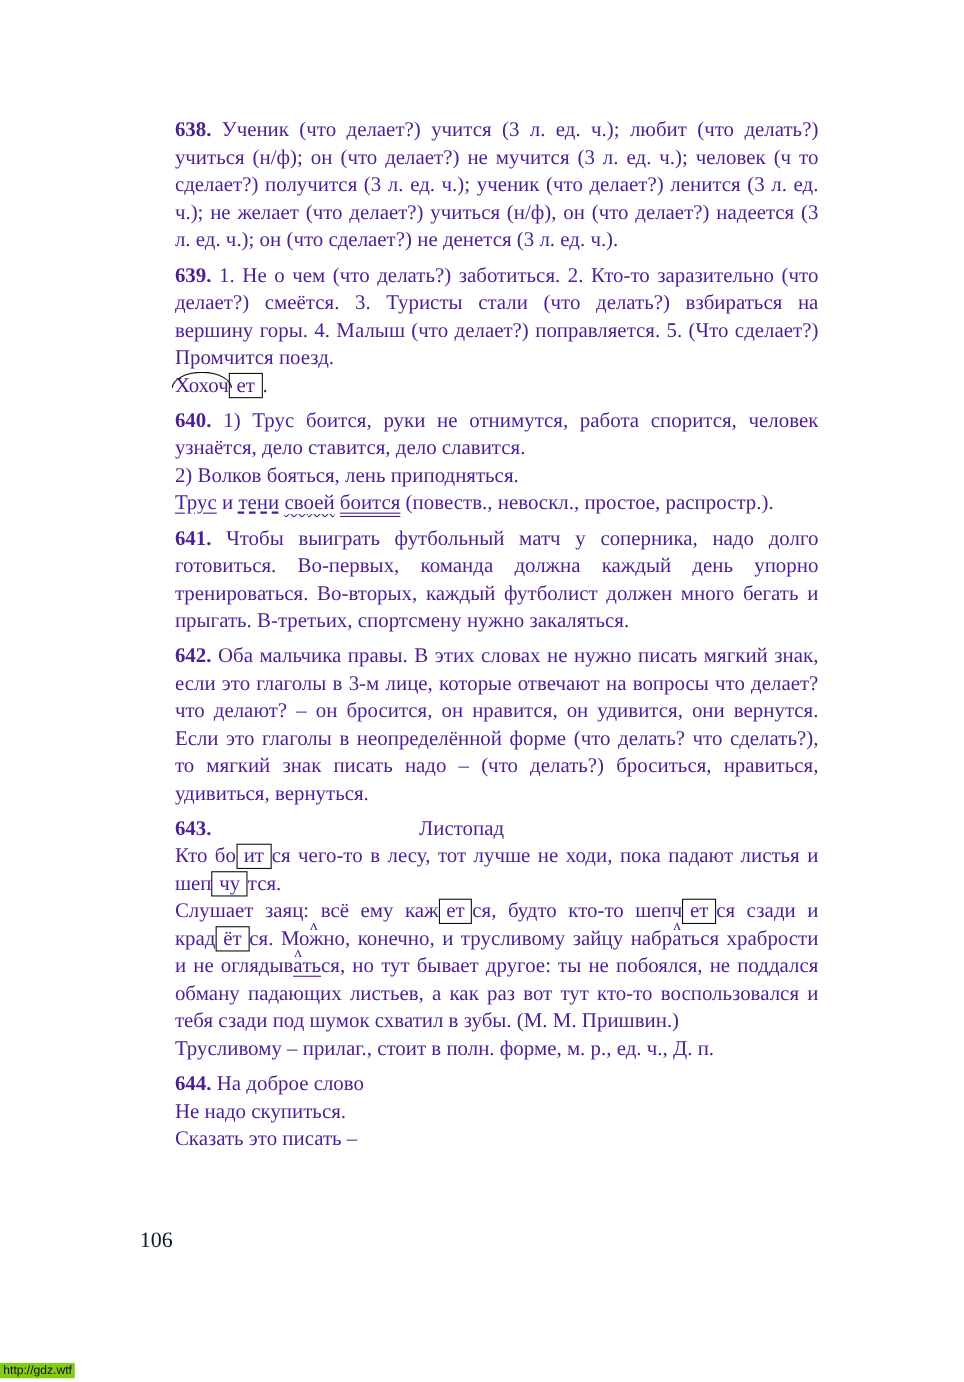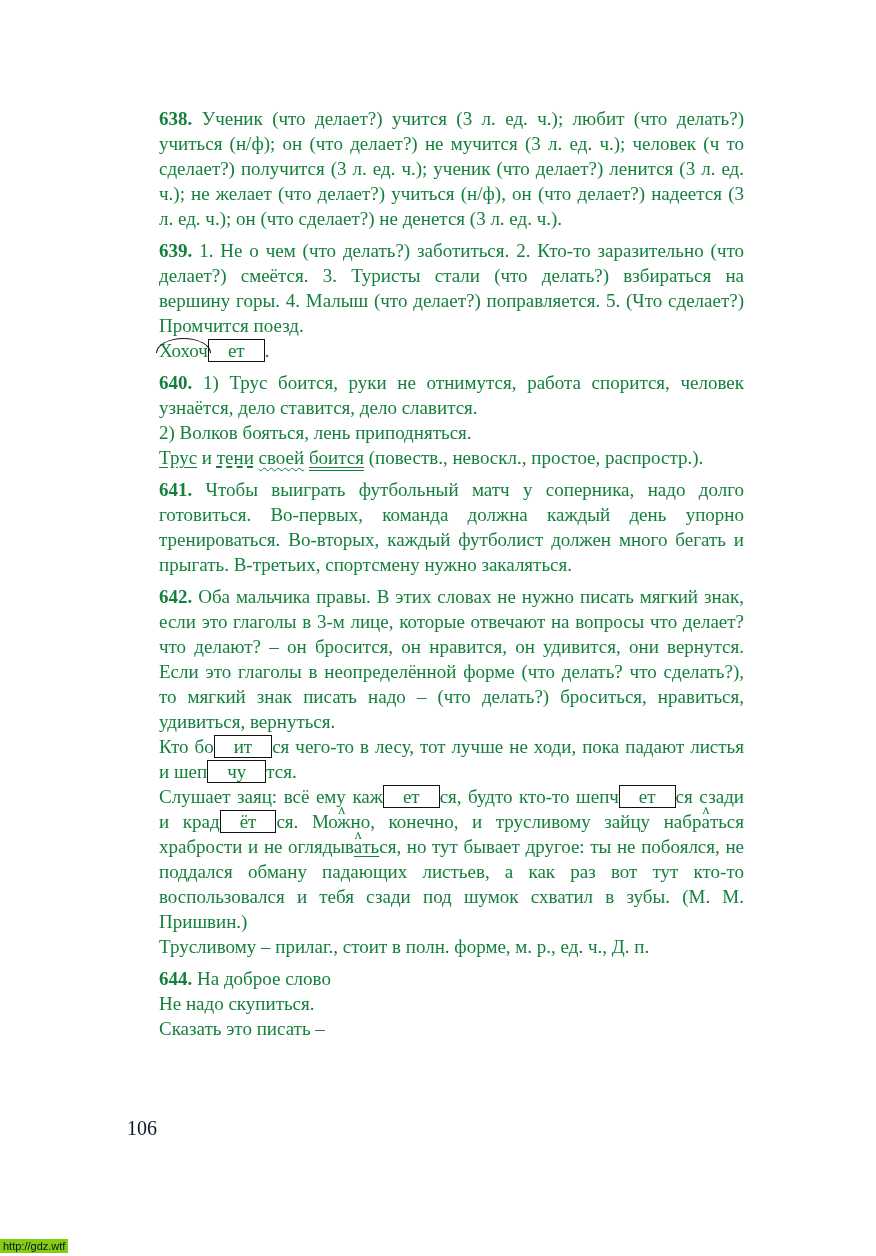--- a/index.html
+++ b/index.html
@@ -1,29 +1,29 @@
 <!DOCTYPE html>
 <html><head>
 <meta charset="utf-8">
 <style>
   html, body { margin: 0; padding: 0; background: #ffffff; }
   body { width: 876px; height: 1256px; position: relative; overflow: hidden; }
   .page {
     position: absolute; left: 159px; top: 106px; width: 585px;
     font-family: "Liberation Serif", "DejaVu Serif", serif;
-    font-size: 19px; line-height: 25px; color: #15803d;
+    font-size: 19px; line-height: 25px; color: #4c1d95;
     text-align: justify;
   }
   .para { margin: 0; text-indent: 0; }
   .gap { margin-top: 7px; }
   .num { font-weight: bold; }
   .left { text-align: left; }
   .title-row { display: flex; }
   .title-row .num { width: 222px; }
-  .box { border: 1.5px solid #111; padding: 0 19px; }
+  .box { border: 1.5px solid #111; padding: 0 6px; }
   .ul { text-decoration: underline; text-underline-offset: 3px; }
   .dul { text-decoration: underline double; text-underline-offset: 3px; }
   .dash { text-decoration: underline dashed; text-underline-offset: 3px; }
   .wavy { text-decoration: underline wavy; text-decoration-thickness: 1px; text-underline-offset: 3px; }
   .arc { position: relative; display: inline-block; }
   .arc::before {
     content: ""; position: absolute; left: -3px; right: -3px; top: 0px; height: 14px;
     border: 1.5px solid #111; border-bottom: none; border-radius: 50% 50% 0 0 / 100% 100% 0 0;
   }
   .caret { position: relative; }
@@ -70,20 +70,24 @@
   </p>
 
   <p class="para gap">
     <span class="num">641.</span><span> Чтобы выиграть футбольный матч у соперника, надо долго готовиться. Во-первых, команда должна каждый день упорно тренироваться. Во-вторых, каждый футболист должен много бегать и прыгать. В-третьих, спортсмену нужно закаляться.</span>
   </p>
 
   <p class="para gap">
     <span class="num">642.</span><span> Оба мальчика правы. В этих словах не нужно писать мягкий знак, если это глаголы в 3-м лице, которые отвечают на вопросы что делает? что делают? – он бросится, он нравится, он удивится, они вернутся. Если это глаголы в неопределённой форме (что делать? что сделать?), то мягкий знак писать надо – (что делать?) броситься, нравиться, удивиться, вернуться.</span>
   </p>
 
+  <div class="title-row gap">
+    <span class="num">643.</span>
+    <span>Листопад</span>
+  </div>
   <p class="para">
     <span>Кто бо</span><span class="box">ит</span><span>ся чего-то в лесу, тот лучше не ходи, пока падают листья и шеп</span><span class="box">чу</span><span>тся.</span>
   </p>
   <p class="para">
     <span>Слушает заяц: всё ему каж</span><span class="box">ет</span><span>ся, будто кто-то шепч</span><span class="box">ет</span><span>ся сзади и крад</span><span class="box">ёт</span><span>ся. Мо</span><span class="caret">ж</span><span>но, конечно, и трусливому зайцу набр</span><span class="caret">а</span><span>ться храбрости и не оглядыв</span><span class="caret ul">а</span><span class="ul">ть</span><span>ся, но тут бывает другое: ты не побоялся, не поддался обману падающих листьев, а как раз вот тут кто-то воспользовался и тебя сзади под шумок схватил в зубы. (М. М. Пришвин.)</span>
   </p>
   <p class="para left">Трусливому – прилаг., стоит в полн. форме, м. р., ед. ч., Д. п.</p>
 
   <p class="para left gap">
     <span class="num">644.</span> <span>На доброе слово</span>

